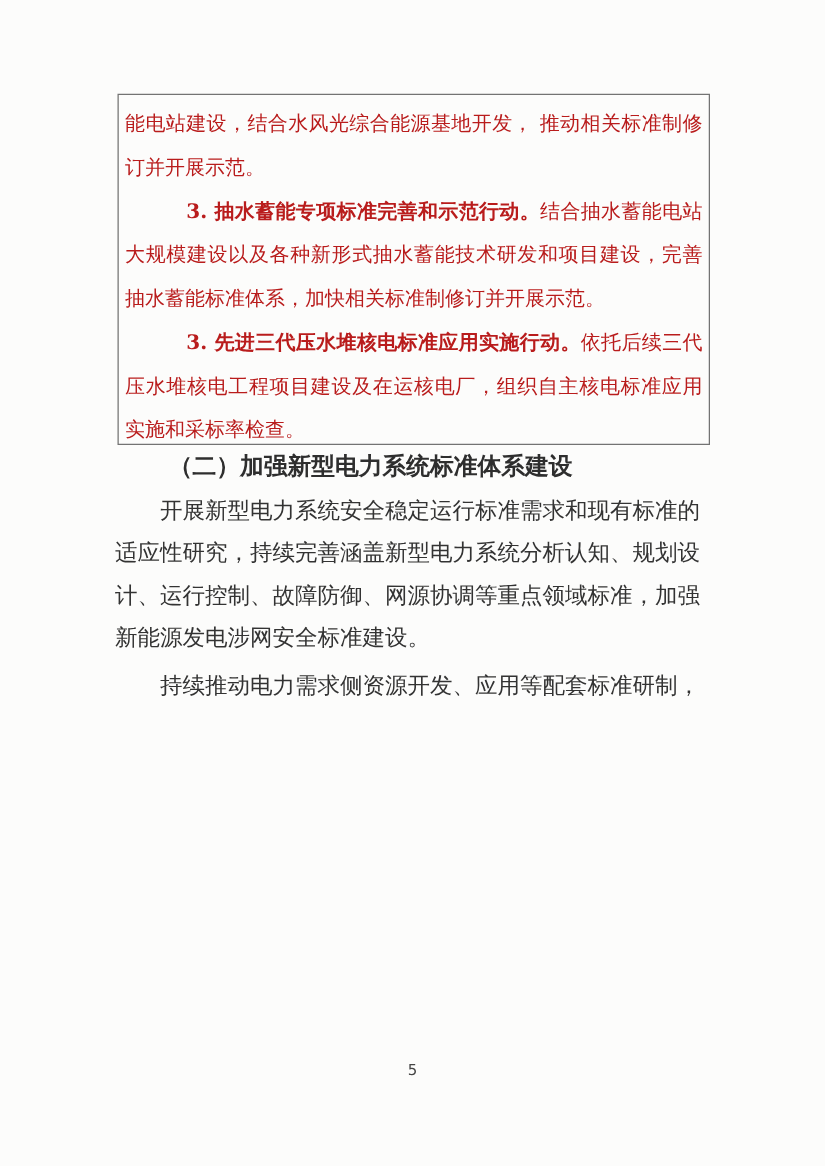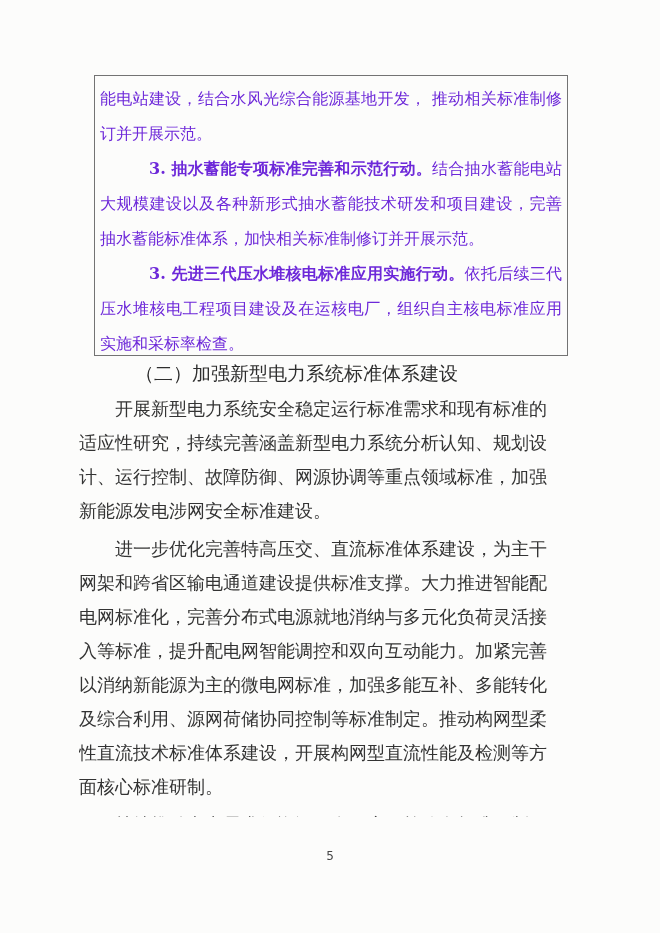--- a/index.html
+++ b/index.html
@@ -23,42 +23,42 @@
     padding: 5px 5px 0 5px;
     overflow: hidden;
     background: transparent;
   }
   .callout-box p {
     margin: 0;
     font-size: 16px;
     line-height: 35px;
     text-align: justify;
     text-justify: inter-ideograph;
-    color: #6d28d9;
+    color: #b91c1c;
   }
   .indent-2em { text-indent: 2em; }
   .no-indent { text-indent: 0; }
   .lead-bold { font-weight: bold; margin-left: 17px; }
   .section-heading {
     position: absolute;
     left: 97px;
     top: 360px;
     width: 468px;
     margin: 0;
     font-size: 19px;
-    font-weight: normal;
+    font-weight: bold;
     line-height: 26px;
     text-indent: 2em;
     color: #2e2e2e;
     white-space: nowrap;
     overflow: hidden;
   }
   .body-text {
     position: absolute;
-    left: 79px;
+    left: 92px;
     top: 392px;
     width: 468px;
     height: 425px;
     overflow: hidden;
   }
   .body-text p {
     margin: 0 0 4px 0;
     font-size: 18px;
     line-height: 34px;
     text-align: justify;
@@ -85,19 +85,18 @@
   <div class="callout-box">
     <p class="no-indent"><span>能电站建设，结合水风光综合能源基地开发， 推动相关标准制修订并开展示范。</span></p>
     <p class="indent-2em"><span class="lead-bold">3. 抽水蓄能专项标准完善和示范行动。</span><span>结合抽水蓄能电站大规模建设以及各种新形式抽水蓄能技术研发和项目建设，完善抽水蓄能标准体系，加快相关标准制修订并开展示范。</span></p>
     <p class="indent-2em"><span class="lead-bold">3. 先进三代压水堆核电标准应用实施行动。</span><span>依托后续三代压水堆核电工程项目建设及在运核电厂，组织自主核电标准应用实施和采标率检查。</span></p>
   </div>
 
   <h2 class="section-heading">（二）加强新型电力系统标准体系建设</h2>
 
   <div class="body-text">
     <p>开展新型电力系统安全稳定运行标准需求和现有标准的适应性研究，持续完善涵盖新型电力系统分析认知、规划设计、运行控制、故障防御、网源协调等重点领域标准，加强新能源发电涉网安全标准建设。</p>
-    <p>进一步优化完善特高压交、直流标准体系建设，为主干网架和跨省区输电通道建设提供标准支撑。大力推进智能配电网标准化，完善分布式电源就地消纳与多元化负荷灵活接入等标准，提升配电网智能调控和双向互动能力。加紧完善以消纳新能源为主的微电网标准，加强多能互补、多能转化及综合利用、源网荷储协同控制等标准制定。推动构网型柔性直流技术标准体系建设，开展构网型直流性能及检测等方面核心标准研制。</p>
     <p>持续推动电力需求侧资源开发、应用等配套标准研制，</p>
   </div>
 
   <div class="page-number">5</div>
 
 </div>
 
 </body></html>

